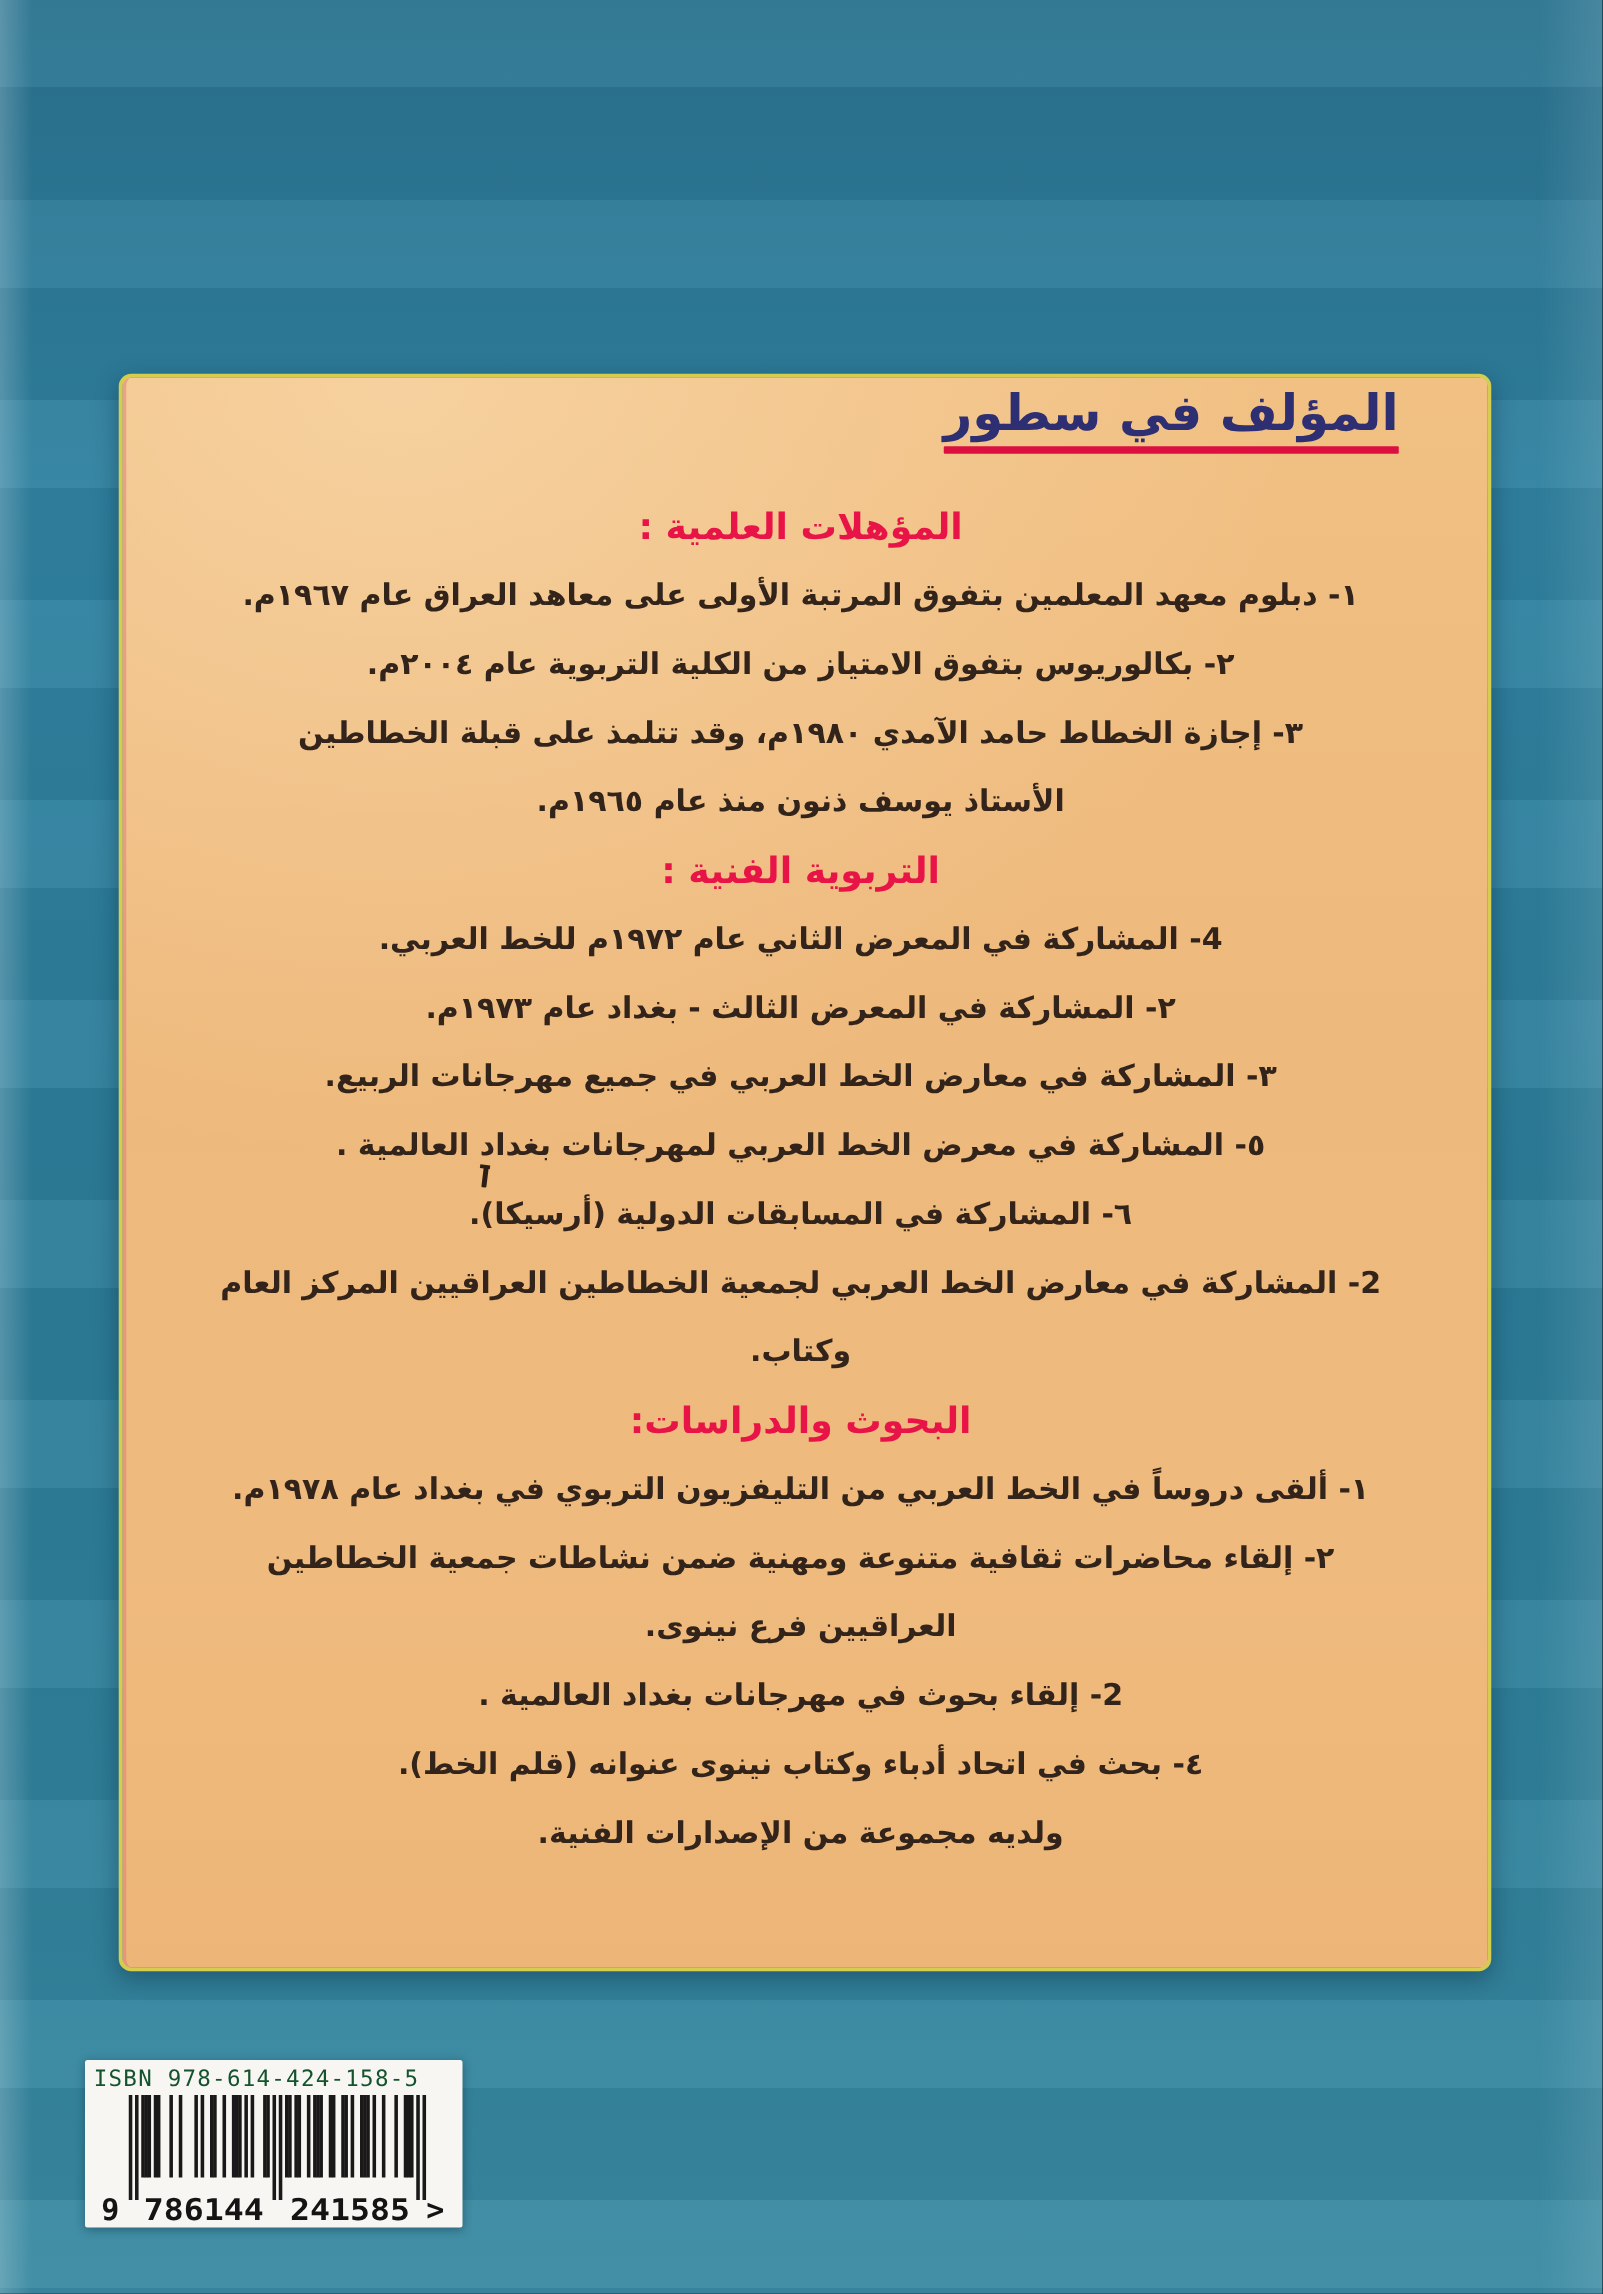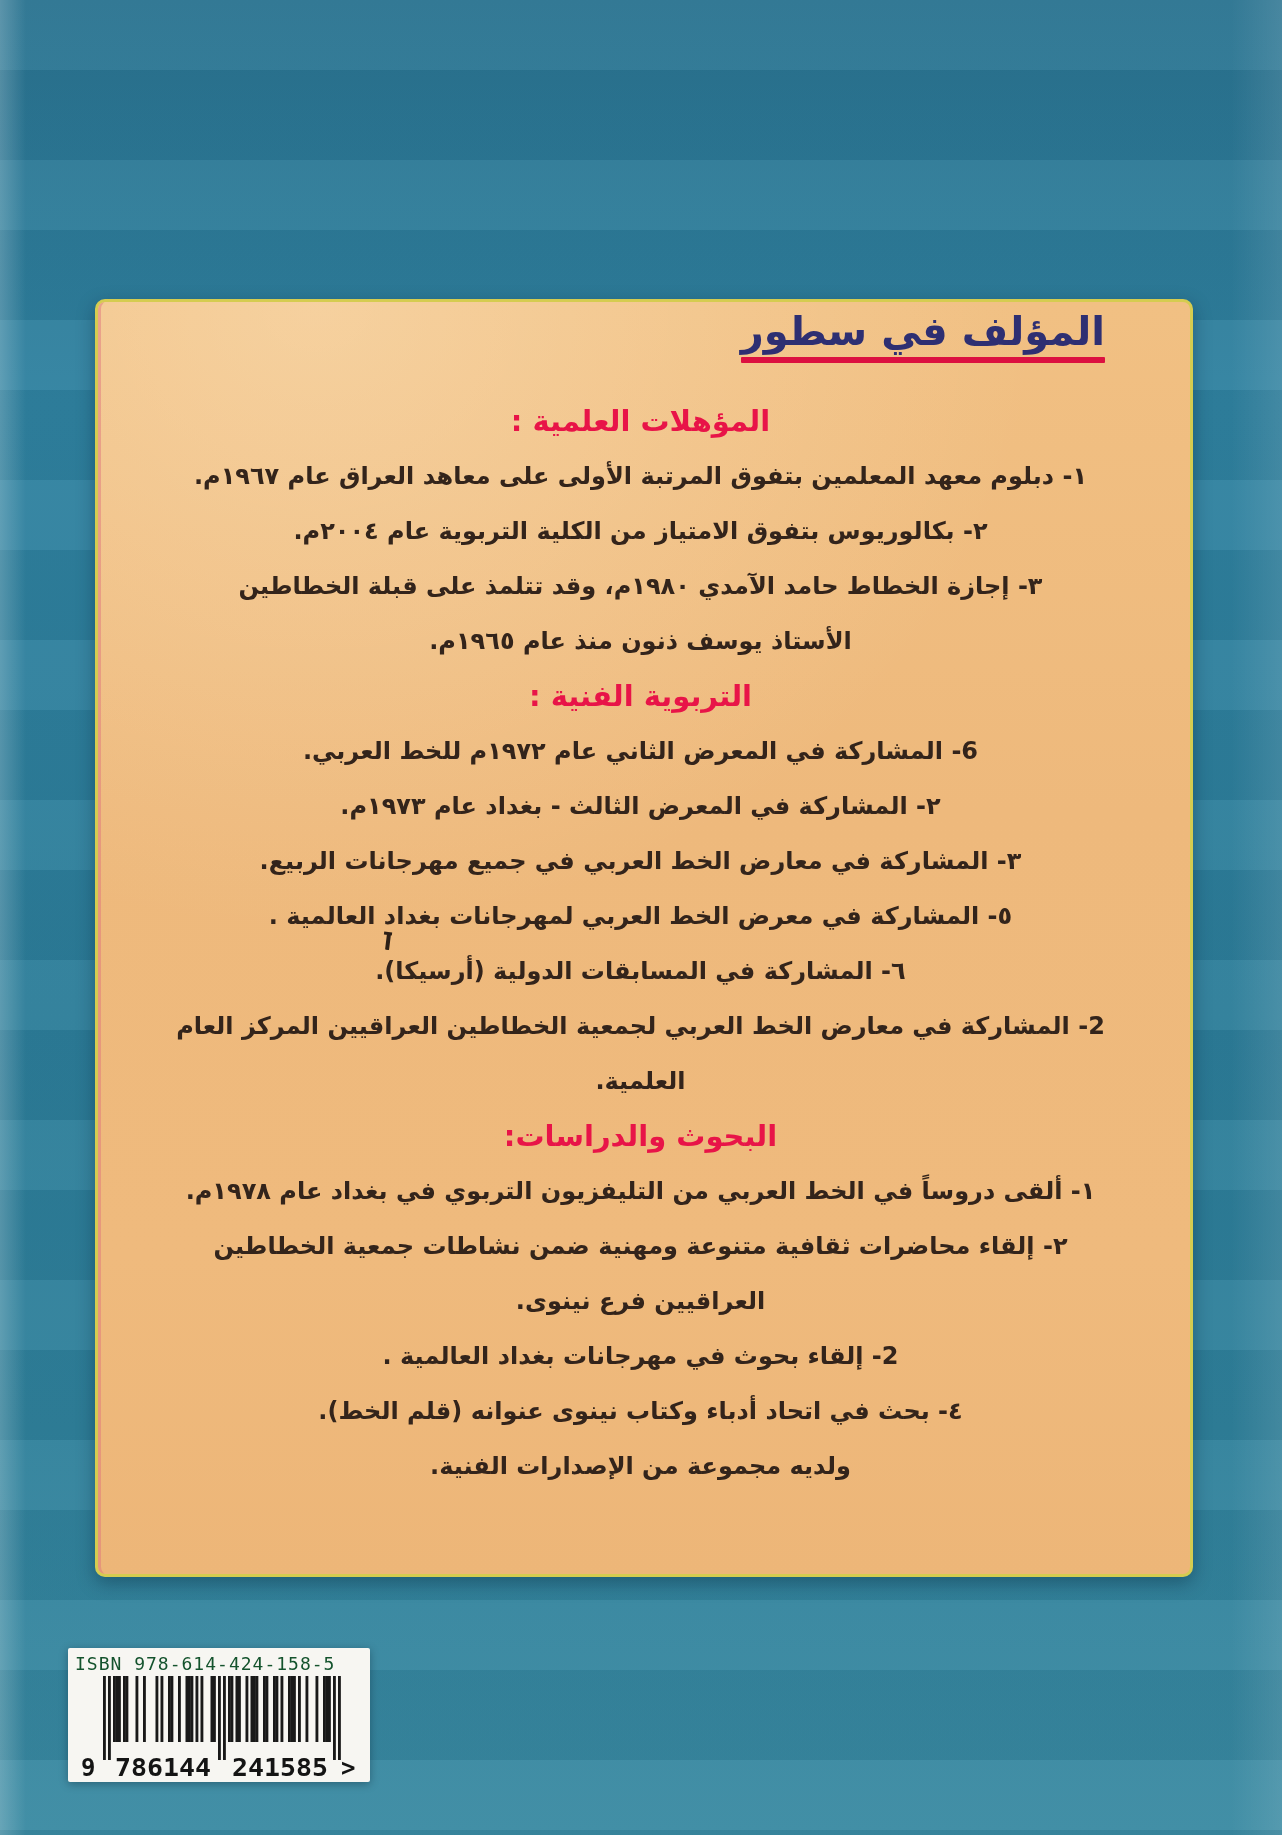--- a/index.html
+++ b/index.html
@@ -18,21 +18,21 @@
     position:absolute; left:95px; top:299px; width:1098px; height:1278px;
     background:
       radial-gradient(120% 90% at 20% 0%, rgba(255,240,210,.35), rgba(255,240,210,0) 55%),
       linear-gradient(180deg,#f1c083 0%,#eeb97c 40%,#efba7d 75%,#edb678 100%);
     border:3px solid #d5cc50;
     box-shadow: inset 5px 0 0 -2px rgba(222,110,125,.45), 0 6px 18px rgba(0,25,45,.35);
     border-radius:10px;
     box-sizing:border-box;
     direction:rtl;
   }
-  #title-wrap{position:absolute; right:85px; top:6px; text-align:center;}
+  #title-wrap{position:absolute; right:71px; top:6px; text-align:center;}
   #page-title{
     font-size:40px; font-weight:bold; color:#2e2f72;
     letter-spacing:-1px; white-space:nowrap;
   }
   #title-underline{height:6px; background:#dc1040; margin-top:3px; border-radius:1px;}
   #sections{
     position:absolute; top:92px; right:27px; left:20px;
     direction:rtl; text-align:center;
   }
   .heading{
@@ -80,27 +80,27 @@
       <div id="title-underline"></div>
     </div>
 
     <div id="sections">
         <div class="heading">المؤهلات العلمية :</div>
         <div class="line">١- دبلوم معهد المعلمين بتفوق المرتبة الأولى على معاهد العراق عام ١٩٦٧م.</div>
         <div class="line">٢- بكالوريوس بتفوق الامتياز من الكلية التربوية عام ٢٠٠٤م.</div>
         <div class="line">٣- إجازة الخطاط حامد الآمدي ١٩٨٠م، وقد تتلمذ على قبلة الخطاطين</div>
         <div class="line">الأستاذ يوسف ذنون منذ عام ١٩٦٥م.</div>
         <div class="heading">التربوية الفنية :</div>
-        <div class="line">6- المشاركة في المعرض الثاني عام ١٩٧٢م للخط العربي.</div>
+        <div class="line">4- المشاركة في المعرض الثاني عام ١٩٧٢م للخط العربي.</div>
         <div class="line">٢- المشاركة في المعرض الثالث - بغداد عام ١٩٧٣م.</div>
         <div class="line">٣- المشاركة في معارض الخط العربي في جميع مهرجانات الربيع.</div>
         <div class="line">٥- المشاركة في معرض الخط العربي لمهرجانات بغداد العالمية .</div>
         <div class="line">٦- المشاركة في المسابقات الدولية (أرسيكا).</div>
         <div class="line">2- المشاركة في معارض الخط العربي لجمعية الخطاطين العراقيين المركز العام</div>
-        <div class="line">العلمية.</div>
+        <div class="line">وكتاب.</div>
         <div class="heading">البحوث والدراسات:</div>
         <div class="line">١- ألقى دروساً في الخط العربي من التليفزيون التربوي في بغداد عام ١٩٧٨م.</div>
         <div class="line">٢- إلقاء محاضرات ثقافية متنوعة ومهنية ضمن نشاطات جمعية الخطاطين</div>
         <div class="line">العراقيين فرع نينوى.</div>
         <div class="line">2- إلقاء بحوث في مهرجانات بغداد العالمية .</div>
         <div class="line">٤- بحث في اتحاد أدباء وكتاب نينوى عنوانه (قلم الخط).</div>
         <div class="line">ولديه مجموعة من الإصدارات الفنية.</div>
       </div>
 
     <div class="artifact"></div>

